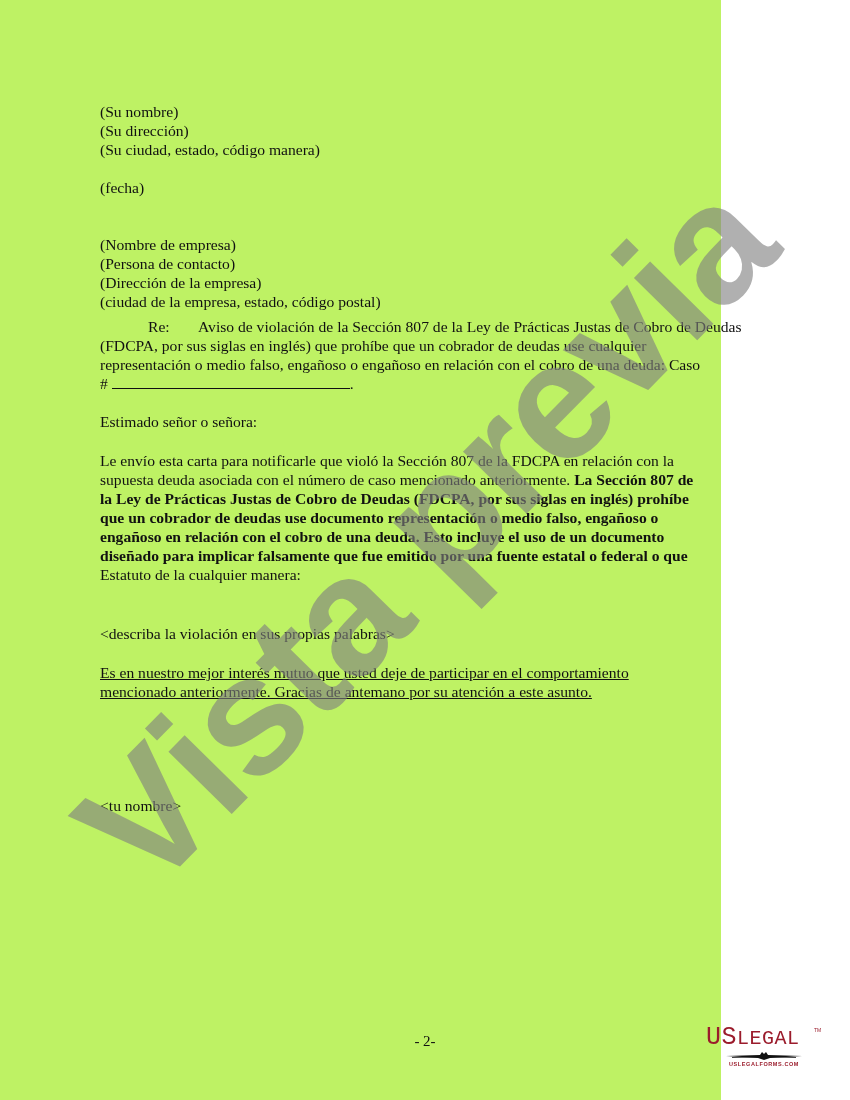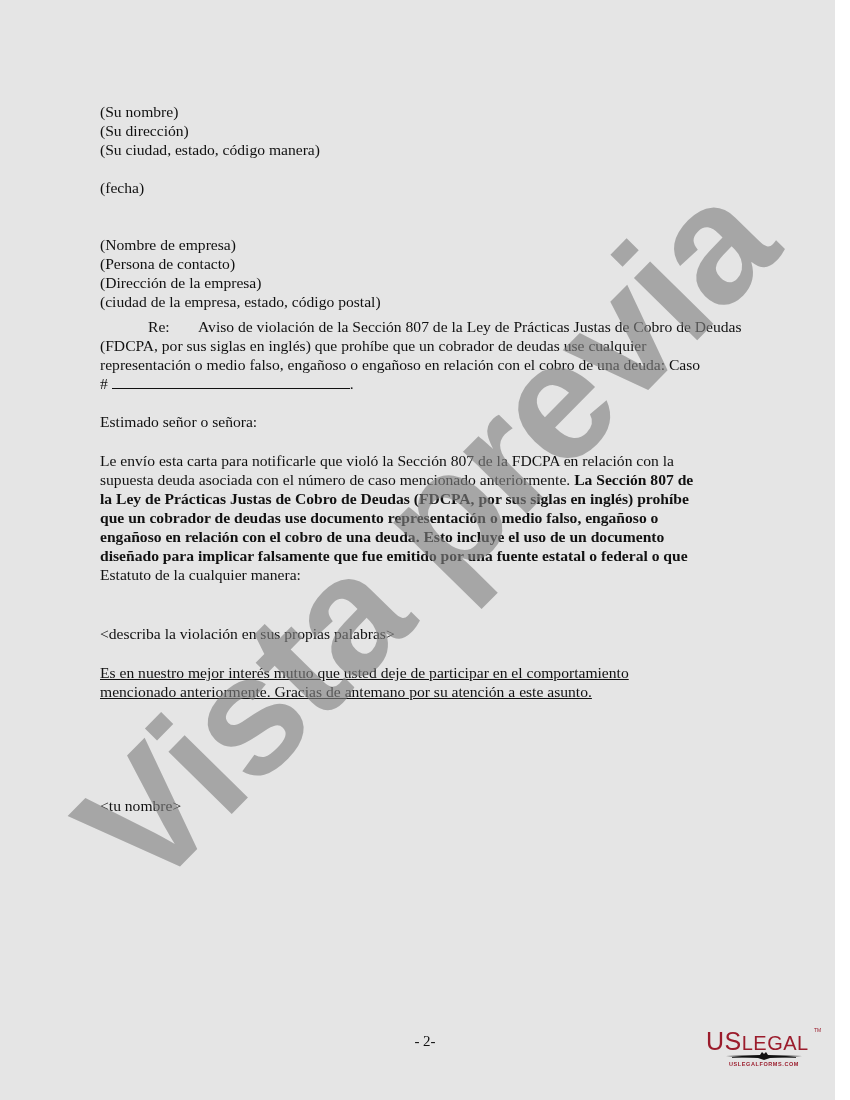--- a/index.html
+++ b/index.html
@@ -1,25 +1,25 @@
 <!DOCTYPE html>
 <html><head>
 <meta charset="utf-8">
 <style>
   html, body { margin:0; padding:0; background:#ffffff; }
   body { width:850px; height:1100px; position:relative; overflow:hidden; }
-  .page { position:absolute; left:0; top:0; width:815px; height:1100px; background:#e5e5e5;padding-left:20px; }
+  .page { position:absolute; left:0; top:0; width:721px; height:1100px; background:#bef264; }
   .text { position:absolute; left:100px; width:660px; font-family:"Liberation Serif", serif; font-size:15.6px; color:#111; line-height:19px; }
   .line { display:block; white-space:nowrap; }
   .bold { font-weight:bold; }
   .re-label { display:inline-block; width:50px;margin-left:48px; }
   .blank { display:inline-block; width:238px; border-bottom:1px solid #111; height:13px; vertical-align:baseline; margin-left:4px; }
   .footer-page { position:absolute; left:0; width:850px; top:1033px; text-align:center; font-family:"Liberation Serif", serif; font-size:15px; color:#111; }
   .logo { position:absolute; left:706px; top:1025px; width:116px; height:45px; }
-  .logo-text { position:absolute; left:0; top:0; font-family:Liberation Sans, sans-serif; font-size:25px; color:#9b1c2c; letter-spacing:0.5px; line-height:32px; }
+  .logo-text { position:absolute; left:0; top:0; font-family:Liberation Mono, monospace; font-size:25px; color:#9b1c2c; letter-spacing:0.5px; line-height:26px; }
   .logo-text .small { font-size:20px; }
   .logo-tm { position:absolute; left:108px; top:2px; font-family:"Liberation Sans", sans-serif; font-size:5px; color:#9b1c2c; }
   .logo-eagle { position:absolute; left:20px; top:27px; }
   .logo-url { position:absolute; left:0; top:36px; width:116px; text-align:center; font-family:"Liberation Sans", sans-serif; font-size:5.5px; font-weight:bold; color:#9b1c2c; letter-spacing:0.6px; }
   .watermark { position:absolute; left:425px; top:535px; transform:translate(-50%,-50%) rotate(-45.5deg); font-family:"Liberation Sans", sans-serif; font-weight:bold; font-size:168px; color:rgba(128,128,128,0.62); white-space:nowrap; pointer-events:none; letter-spacing:-3px; }
 </style>
 </head>
 <body>
 
 <div class="page">

